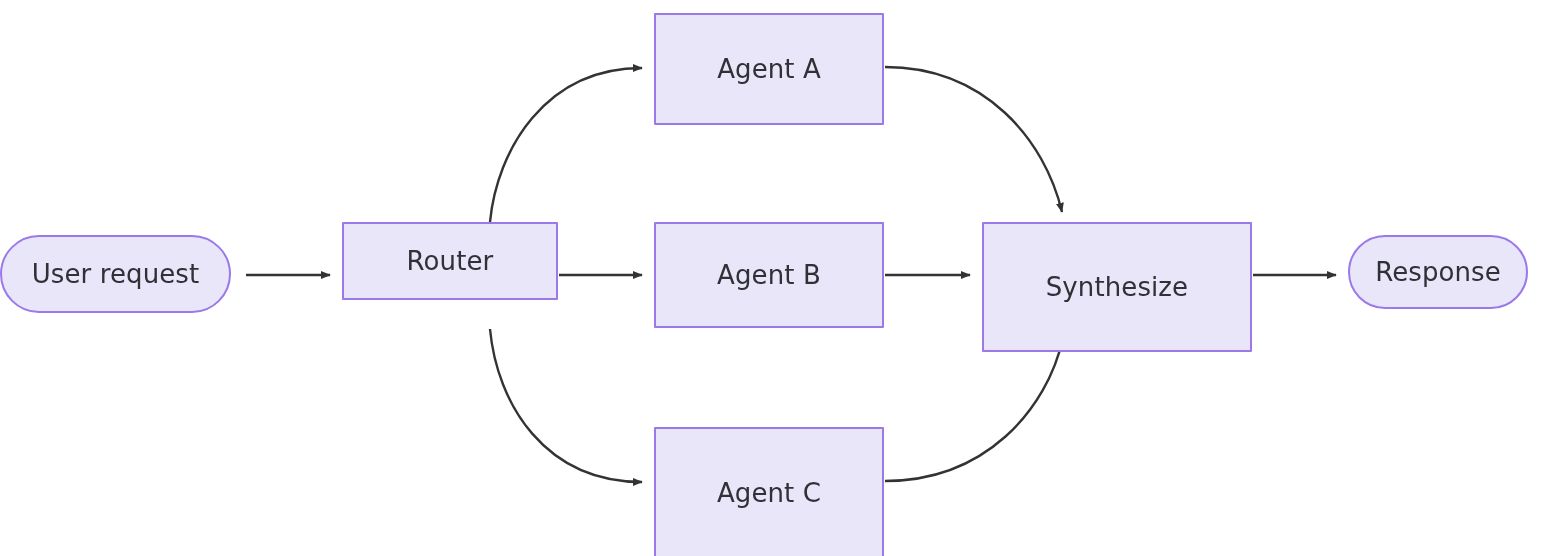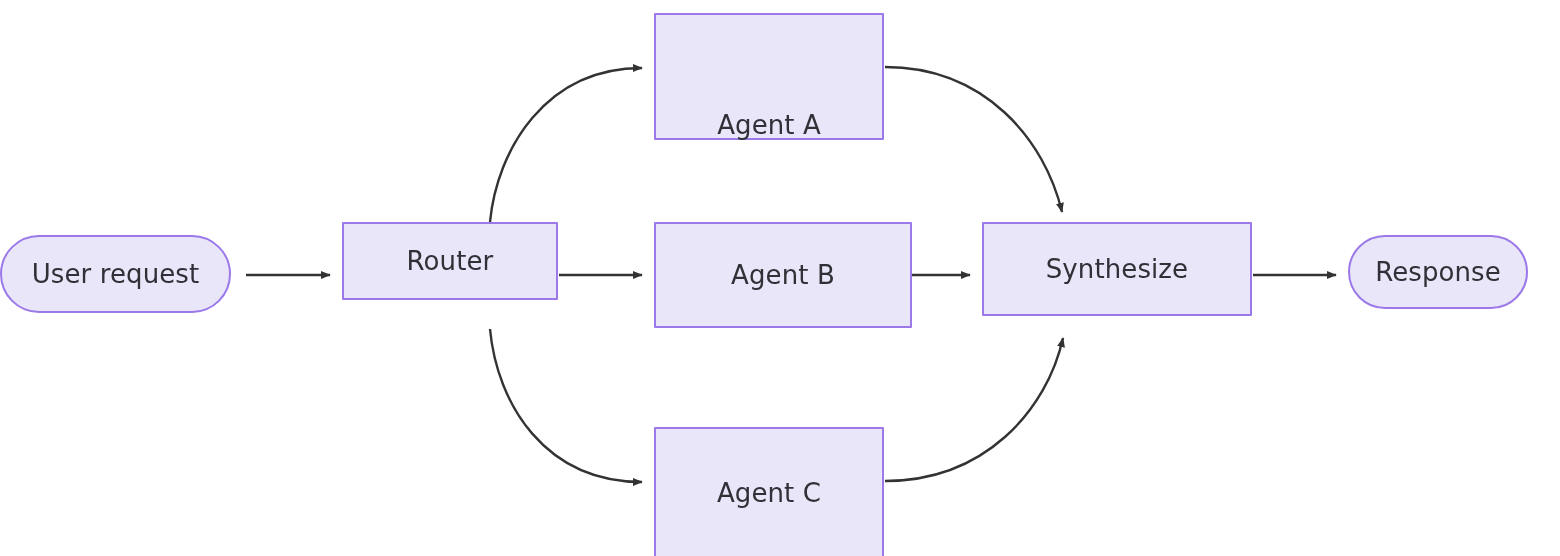--- a/index.html
+++ b/index.html
@@ -82,33 +82,33 @@
   </svg>
 
   <div class="node node-capsule" style="left:0; top:235px; width:231px; height:78px;">
     <span class="node-label">User request</span>
   </div>
 
   <div class="node node-rect" style="left:342px; top:222px; width:216px; height:78px;">
     <span class="node-label">Router</span>
   </div>
 
-  <div class="node node-rect" style="left:654px; top:13px; width:230px; height:127px;align-items:flex-end;">
+  <div class="node node-rect" style="left:654px; top:13px; width:230px; height:112px;">
     <span class="node-label">Agent A</span>
   </div>
 
-  <div class="node node-rect" style="left:654px; top:222px; width:258px; height:106px;justify-content:center;">
+  <div class="node node-rect" style="left:654px; top:222px; width:230px; height:106px;justify-content:center;">
     <span class="node-label">Agent B</span>
   </div>
 
   <div class="node node-rect" style="left:654px; top:427px; width:230px; height:132px;">
     <span class="node-label">Agent C</span>
   </div>
 
-  <div class="node node-rect" style="left:982px; top:222px; width:270px; height:94px;">
+  <div class="node node-rect" style="left:982px; top:222px; width:270px; height:130px;">
     <span class="node-label">Synthesize</span>
   </div>
 
   <div class="node node-capsule" style="left:1348px; top:235px; width:180px; height:74px;">
     <span class="node-label">Response</span>
   </div>
 
 </div>
 
 </body></html>

